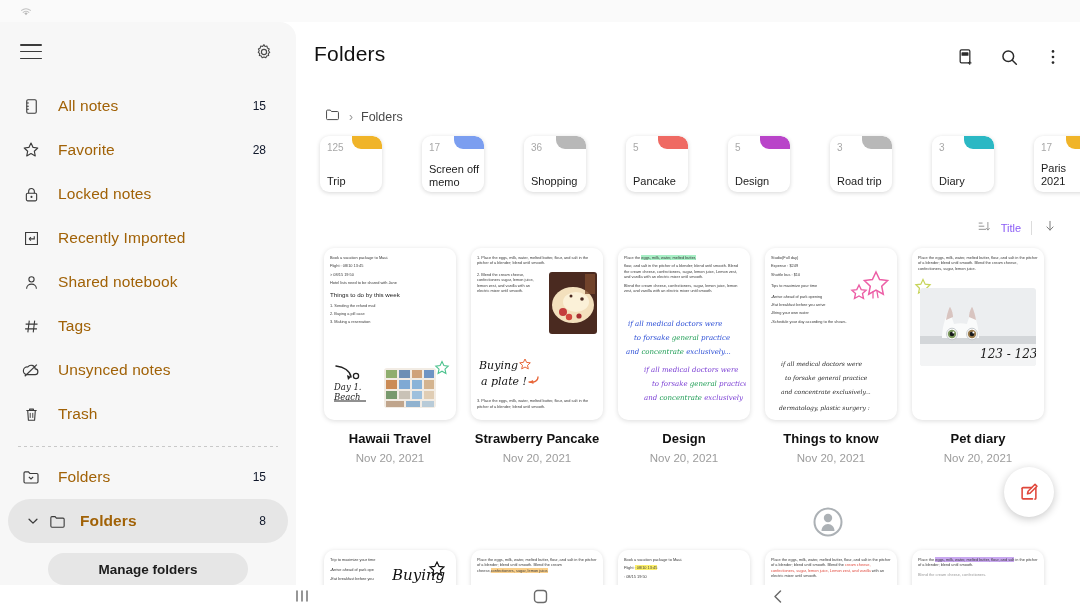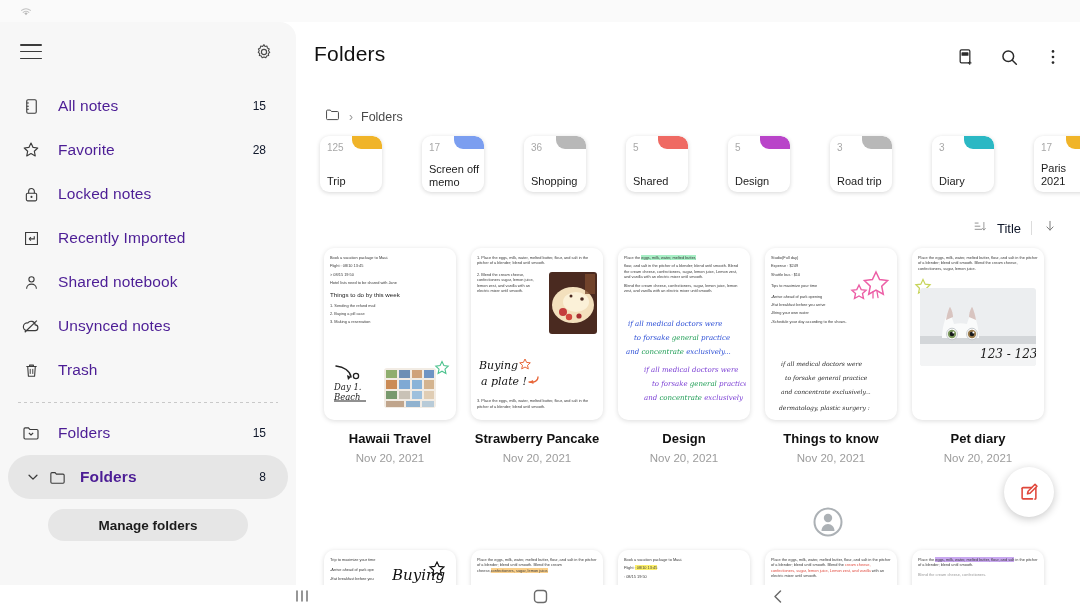--- a/index.html
+++ b/index.html
@@ -31,21 +31,21 @@
   }
   .hamburger i { display:block; height: 1.6px; background: #3b3b3b; border-radius: 1px; margin-bottom: 5.2px; }
   .gear { position: absolute; right: 22px; top: 20px; width: 20px; height: 20px; cursor: pointer; }
 
   .nav-item {
     position: relative; display: flex; align-items: center;
     height: 44px; margin: 0 8px; padding-left: 12px; border-radius: 22px;
     cursor: pointer;
   }
   .nav-item .ic { width: 22px; height: 22px; flex: 0 0 22px; margin-right: 16px; display:flex; align-items:center; justify-content:center; }
-  .nav-item .lbl { font-size: 15.5px; color: #4c1d95; letter-spacing: .1px; }
+  .nav-item .lbl { font-size: 15.5px; color: #a16207; letter-spacing: .1px; }
   .nav-item .cnt { position: absolute; right: 22px; font-size: 12px; color: #0f172a; }
   .nav-item.sel { background: #e6e6e6; }
   .nav-item.sel .lbl { font-weight: bold; }
 
   .divider {
     margin: 10px 18px 8px 18px; height: 1px;
     background-image: linear-gradient(to right, #c9c9c9 0 3px, transparent 3px 6px);
     background-size: 6px 1px; background-repeat: repeat-x;
   }
   .nav-sub { padding-left: 18px; }
@@ -78,21 +78,21 @@
   .chip .tab {
     position: absolute; right: 0; top: 0; width: 30px; height: 13px;
     border-bottom-left-radius: 9px; border-top-right-radius: 9px;
   }
   .chip .num { position: absolute; left: 7px; top: 6px; font-size: 10px; color: #a8a8a8; }
   .chip .cname { position: absolute; left: 7px; bottom: 5px; right: 4px; font-size: 11px; color: #1c1c1c; line-height: 12.5px; }
   .chip.two-line .cname { bottom: 4px; }
 
   
   .sortrow { position: absolute; right: 22px; top: 196px; display: flex; align-items: center; gap: 10px; }
-  .sortrow .stext { font-size: 13px; color: #0f172a; }
+  .sortrow .stext { font-size: 11px; color: #8b5cf6; }
   .sortrow .vline { width: 1px; height: 14px; background: #dcdcdc; }
 
   
   .grid { position: absolute; left: 24px; top: 226px; width: 752px; height: 340px; }
   .note { position: absolute; width: 132px; }
   .card {
     width: 132px; height: 172px; background: #fff; border-radius: 10px;
     box-shadow: 0 1px 5px rgba(0,0,0,.14); overflow: hidden; cursor: pointer;
     position: relative; padding: 7px 6px;
   }
@@ -208,20 +208,29 @@
       <span class="ic">
         <svg viewBox="0 0 24 24" width="19" height="19">
             <circle cx="12" cy="8" r="3.3" fill="none" stroke="#3b3b3b" stroke-width="1.4"></circle>
             <path d="M5.8 20c0-3.6 2.8-6 6.2-6s6.2 2.4 6.2 6" fill="none" stroke="#3b3b3b" stroke-width="1.4"></path>
           </svg>
       </span>
       <span class="lbl">Shared notebook</span>
       <span class="cnt"></span>
     </div>
 
+    <div class="nav-item">
+      <span class="ic">
+        <svg viewBox="0 0 24 24" width="19" height="19">
+            <path d="M9.2 4.5L7.4 19.5M16 4.5l-1.8 15M4.6 9h15M3.9 15h15" stroke="#3b3b3b" stroke-width="1.4" fill="none"></path>
+          </svg>
+      </span>
+      <span class="lbl">Tags</span>
+      <span class="cnt"></span>
+    </div>
 
     <div class="nav-item">
       <span class="ic">
         <svg viewBox="0 0 24 24" width="20" height="20">
             <path d="M6.8 17.5h9.8a3.4 3.4 0 0 0 .5-6.8 5 5 0 0 0-9-2.3 3.9 3.9 0 0 0-1.3 9.1z" fill="none" stroke="#3b3b3b" stroke-width="1.4"></path>
             <path d="M4.5 19.5L19 5.5" stroke="#3b3b3b" stroke-width="1.4"></path>
           </svg>
       </span>
       <span class="lbl">Unsynced notes</span>
       <span class="cnt"></span>
@@ -317,21 +326,21 @@
         <span class="cname">Screen off memo</span>
       </div>
       <div class="chip">
         <span class="tab" style="background:#b8b8b8"></span>
         <span class="num">36</span>
         <span class="cname">Shopping</span>
       </div>
       <div class="chip">
         <span class="tab" style="background:#ef6a63"></span>
         <span class="num">5</span>
-        <span class="cname">Shared</span>
+        <span class="cname">Pancake</span>
       </div>
       <div class="chip">
         <span class="tab" style="background:#b944c9"></span>
         <span class="num">5</span>
         <span class="cname">Design</span>
       </div>
       <div class="chip">
         <span class="tab" style="background:#b8b8b8"></span>
         <span class="num">3</span>
         <span class="cname">Road trip</span>

